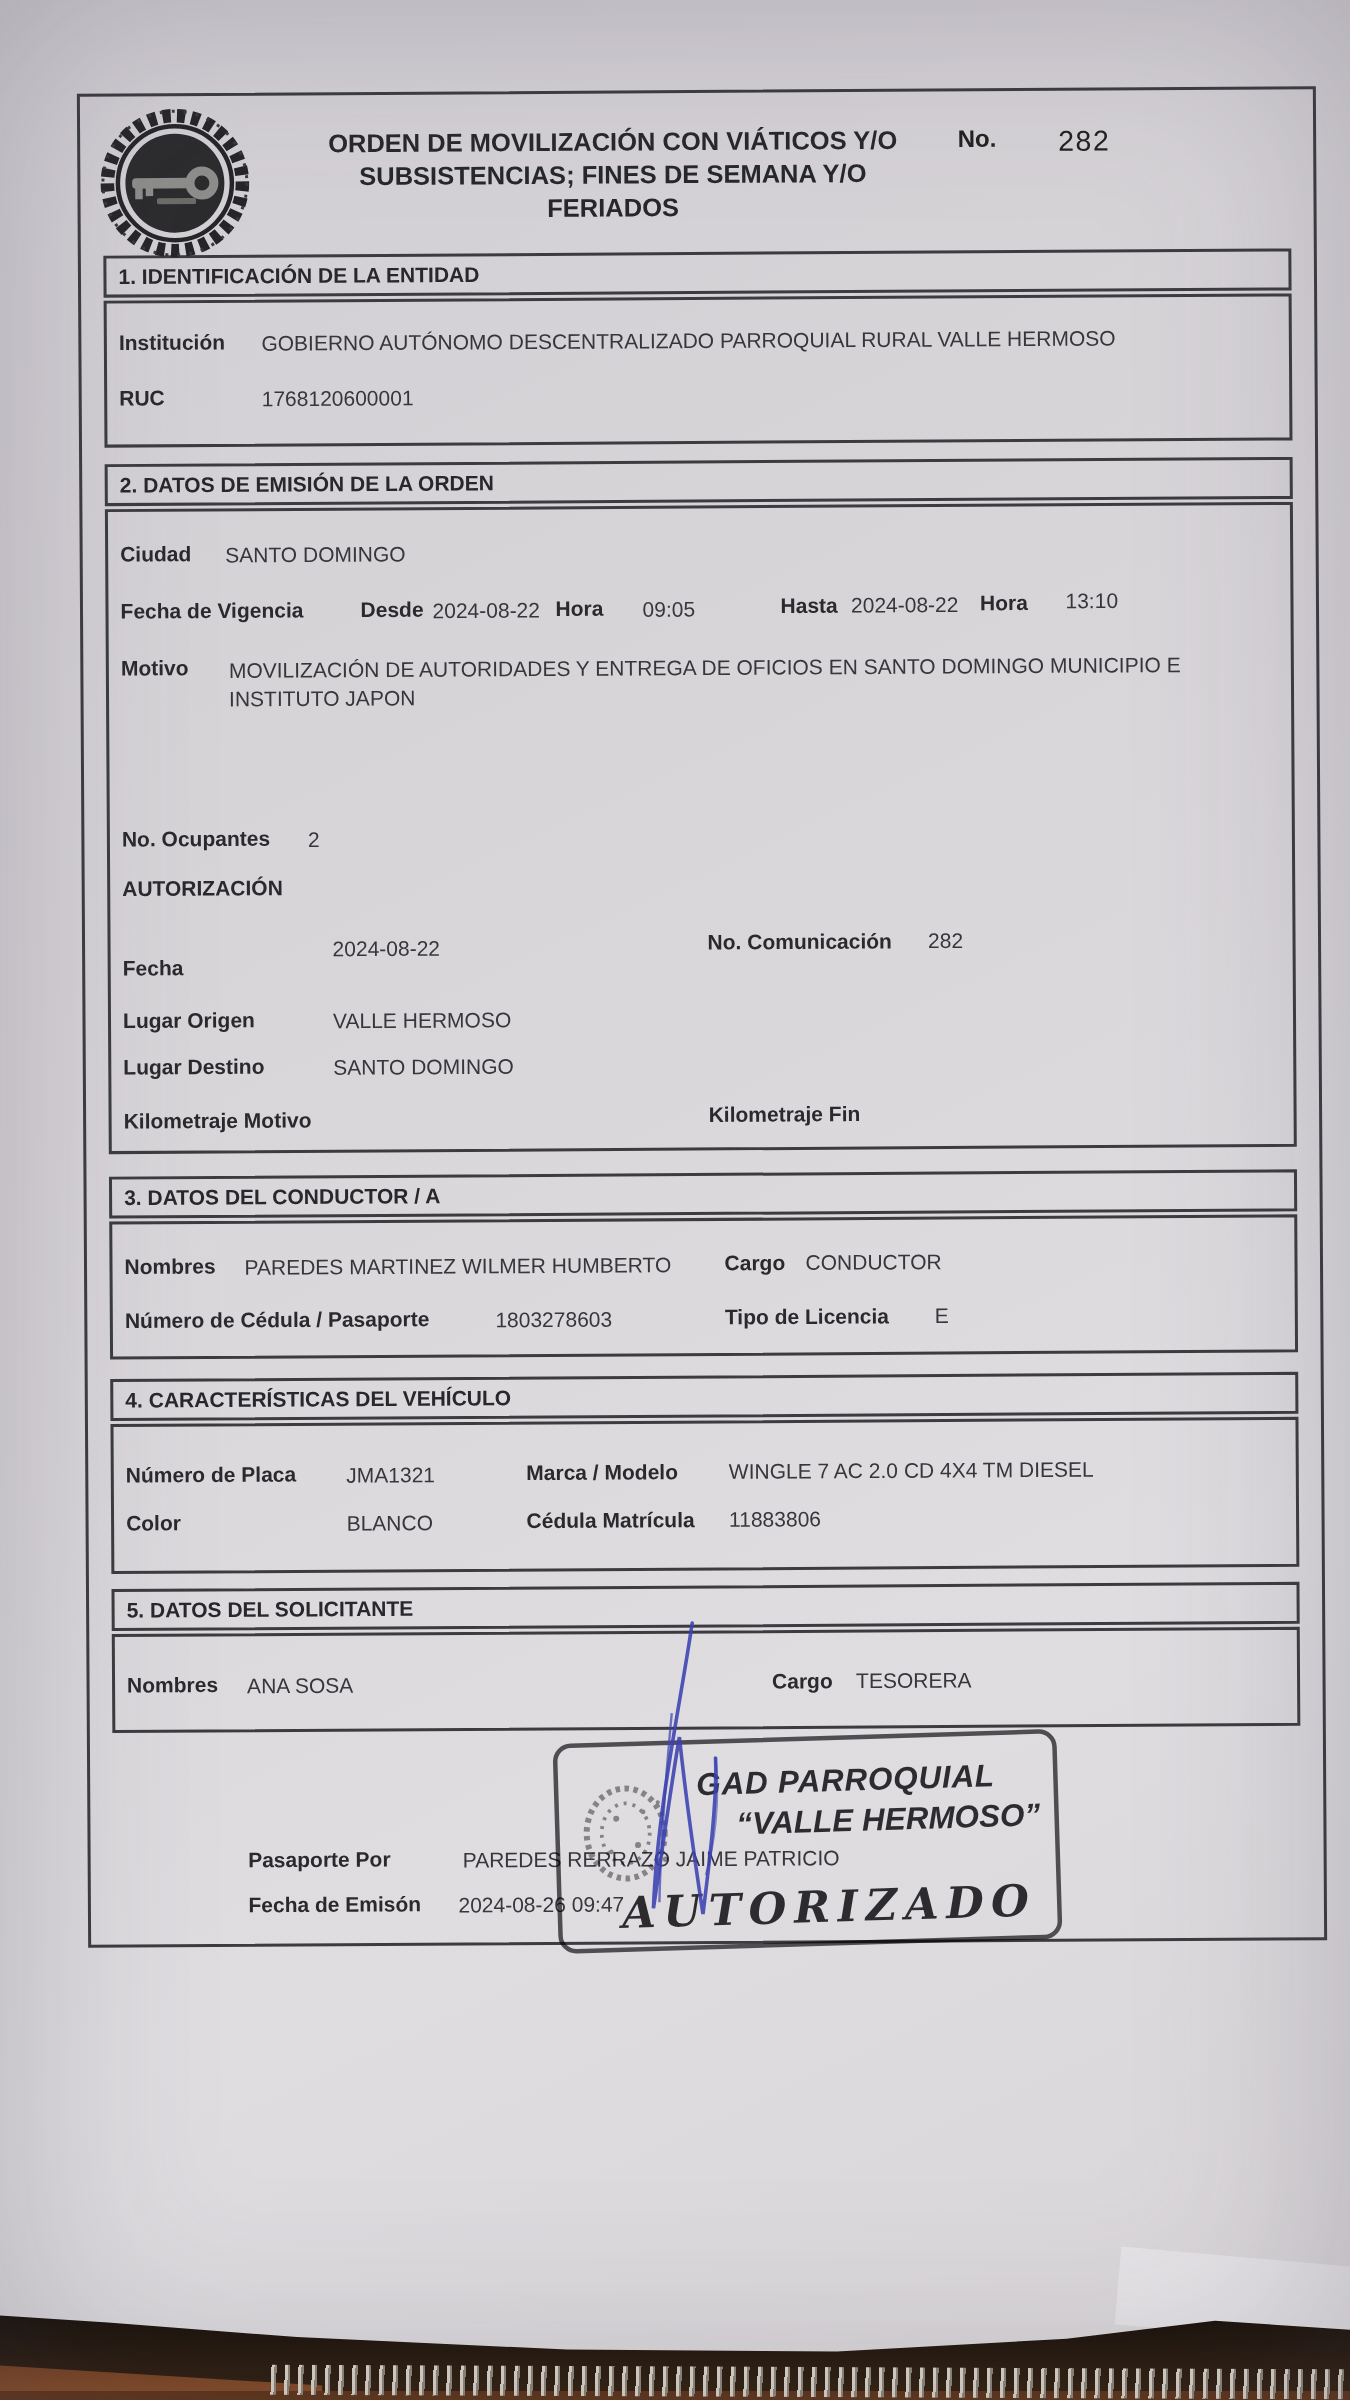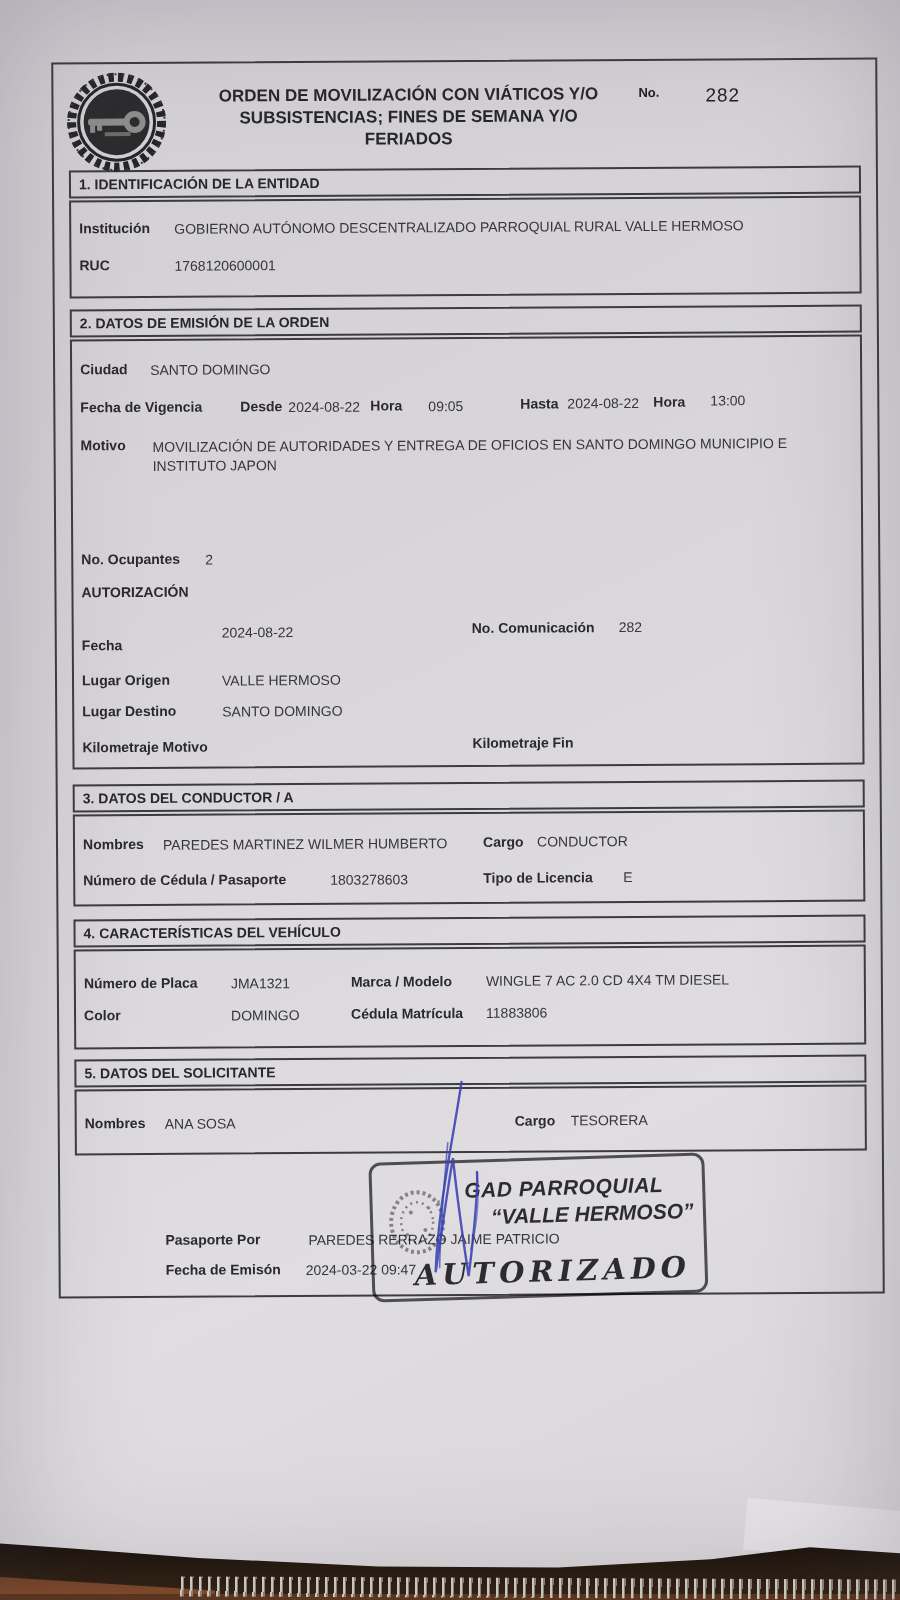--- a/index.html
+++ b/index.html
@@ -20,21 +20,21 @@
     border:2px solid var(--line);
     transform:rotate(-.35deg);
     color:var(--ink);
   }
   .hdr{position:relative;height:106px;}
   .seal{position:absolute;left:13px;top:8px;width:100px;height:100px;}
   .title{
     position:absolute;left:115px;top:22px;width:480px;text-align:center;
     font-weight:bold;font-size:17px;line-height:22px;color:#28282c;
   }
-  .formno-label{position:absolute;left:585px;top:24px;font-size:13px;font-weight:bold;color:#222;}
+  .formno-label{position:absolute;left:585px;top:24px;font-size:16px;font-weight:bold;color:#222;}
   .formno-value{position:absolute;left:652px;top:24px;font-size:19px;color:#222;letter-spacing:1px;}
   .sec{margin:0 15px;}
   .sec-h{
     border:2px solid var(--line);font-weight:bold;font-size:14px;
     padding:4px 0 4px 8px;color:#28282c;
   }
   .sec-b{border:2px solid var(--line);margin-top:2px;position:relative;}
   .row span{position:absolute;white-space:nowrap;font-size:14px;}
   .lb{font-weight:bold;color:#2a2a2e;}
   .vl{color:#36363c;}
@@ -121,21 +121,21 @@
       <span class="vl" style="left:78px;top:21px">SANTO DOMINGO</span>
 
       <span class="lb" style="left:8px;top:58px">Fecha de Vigencia</span>
       <span class="lb" style="left:168px;top:58px">Desde</span>
       <span class="vl" style="left:216px;top:59px">2024-08-22</span>
       <span class="lb" style="left:298px;top:58px">Hora</span>
       <span class="vl" style="left:356px;top:59px">09:05</span>
       <span class="lb" style="left:448px;top:57px">Hasta</span>
       <span class="vl" style="left:495px;top:57px">2024-08-22</span>
       <span class="lb" style="left:581px;top:56px">Hora</span>
-      <span class="vl" style="left:638px;top:55px">13:00</span>
+      <span class="vl" style="left:638px;top:55px">13:10</span>
 
       <span class="lb" style="left:8px;top:96px">Motivo</span>
       <span class="vl" style="left:80px;top:97px;white-space:normal;width:655px;line-height:19px">MOVILIZACIÓN DE AUTORIDADES Y ENTREGA DE OFICIOS EN SANTO DOMINGO MUNICIPIO E INSTITUTO JAPON</span>
 
       <span class="lb" style="left:8px;top:210px">No. Ocupantes</span>
       <span class="vl" style="left:132px;top:211px">2</span>
 
       <span class="lb" style="left:8px;top:243px">AUTORIZACIÓN</span>
 
       <span class="lb" style="left:8px;top:296px">Fecha</span>
@@ -169,41 +169,41 @@
   </div>
 
   <div class="sec gap13">
     <div class="sec-h">4. CARACTERÍSTICAS DEL VEHÍCULO</div>
     <div class="sec-b row" id="s4b">
       <span class="lb" style="left:8px;top:24px">Número de Placa</span>
       <span class="vl" style="left:155px;top:25px">JMA1321</span>
       <span class="lb" style="left:275px;top:24px">Marca / Modelo</span>
       <span class="vl" style="left:410px;top:24px">WINGLE 7 AC 2.0 CD 4X4 TM DIESEL</span>
       <span class="lb" style="left:8px;top:56px">Color</span>
-      <span class="vl" style="left:155px;top:57px">DOMINGO</span>
+      <span class="vl" style="left:155px;top:57px">BLANCO</span>
       <span class="lb" style="left:275px;top:56px">Cédula Matrícula</span>
       <span class="vl" style="left:410px;top:56px">11883806</span>
     </div>
   </div>
 
   <div class="sec gap10">
     <div class="sec-h">5. DATOS DEL SOLICITANTE</div>
     <div class="sec-b row" id="s5b">
       <span class="lb" style="left:8px;top:24px">Nombres</span>
       <span class="vl" style="left:88px;top:25px">ANA SOSA</span>
       <span class="lb" style="left:438px;top:24px">Cargo</span>
       <span class="vl" style="left:494px;top:24px">TESORERA</span>
     </div>
   </div>
 
   <div class="foot">
     <span class="lb" style="left:105px;top:1168px">Pasaporte Por</span>
     <span class="vl" style="left:248px;top:1169px">PAREDES RERRAZO JAIME PATRICIO</span>
     <span class="lb" style="left:105px;top:1198px">Fecha de Emisón</span>
-    <span class="vl" style="left:245px;top:1199px">2024-03-22 09:47</span>
+    <span class="vl" style="left:245px;top:1199px">2024-08-26 09:47</span>
   </div>
 
   <div class="stamp">
     <svg class="stamp-seal" viewBox="0 0 78 86">
       <ellipse cx="36" cy="44" rx="26" ry="30" fill="none" stroke="#2a2a2e" stroke-width="4" stroke-dasharray="3 3"></ellipse>
       <ellipse cx="36" cy="44" rx="16" ry="20" fill="none" stroke="#2a2a2e" stroke-width="2.5" stroke-dasharray="2 4"></ellipse>
       <circle cx="30" cy="34" r="2" fill="#2a2a2e"></circle>
         <circle cx="44" cy="52" r="2" fill="#2a2a2e"></circle>
       <circle cx="26" cy="56" r="1.6" fill="#2a2a2e"></circle>
         <circle cx="48" cy="30" r="1.6" fill="#2a2a2e"></circle>

